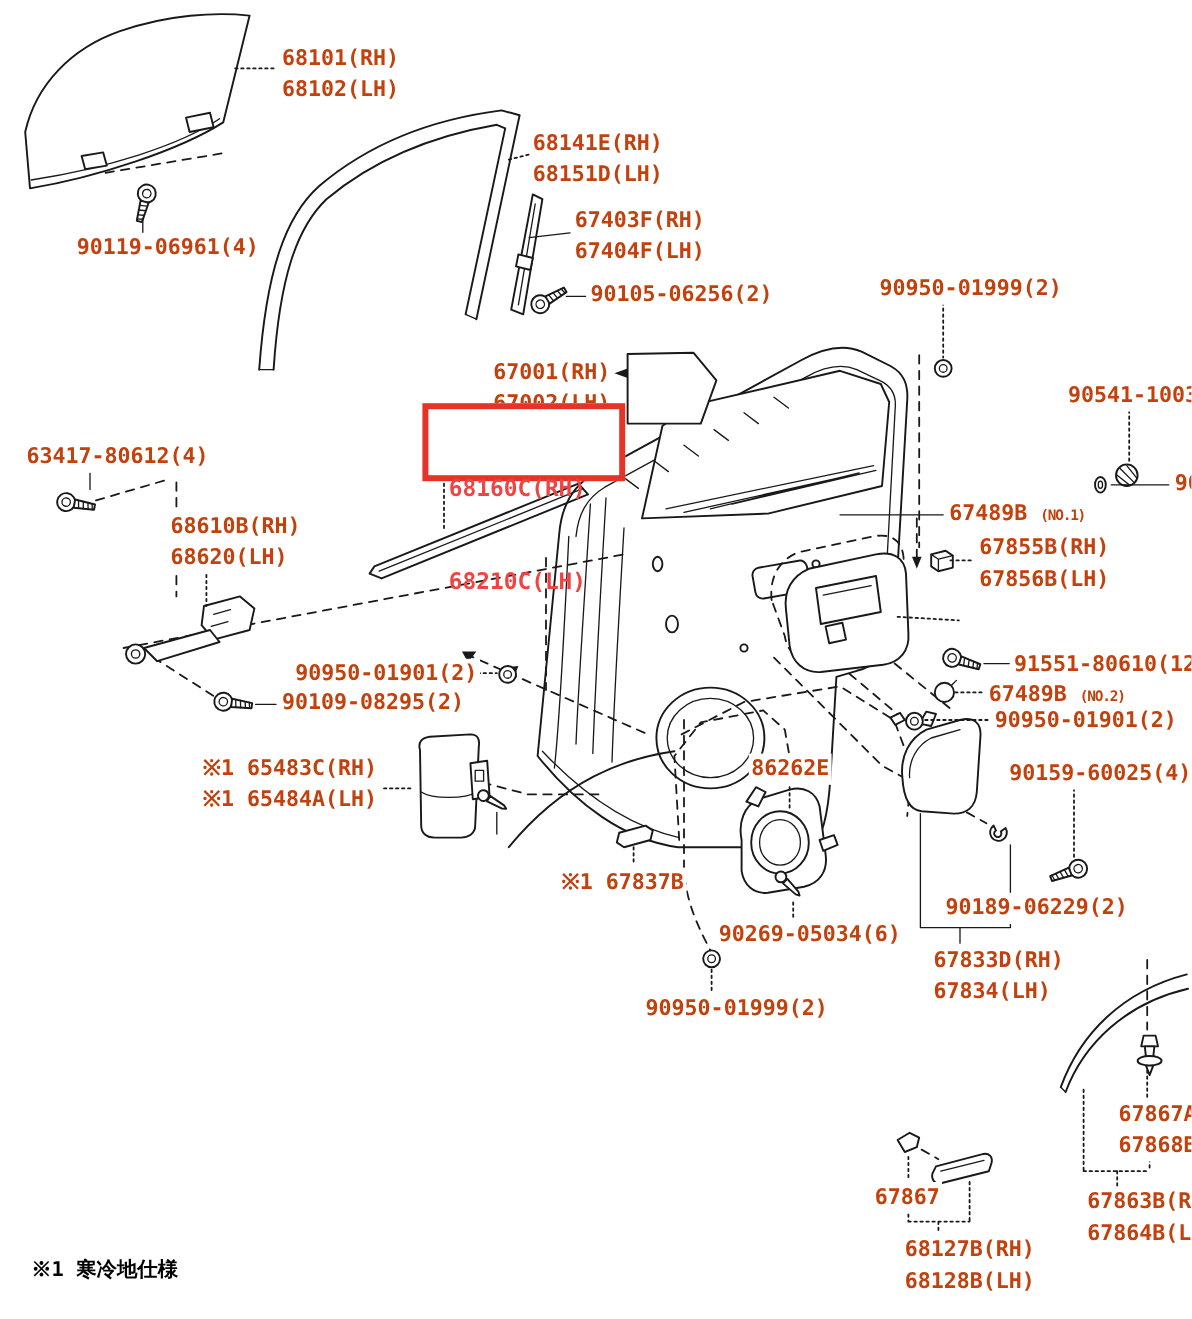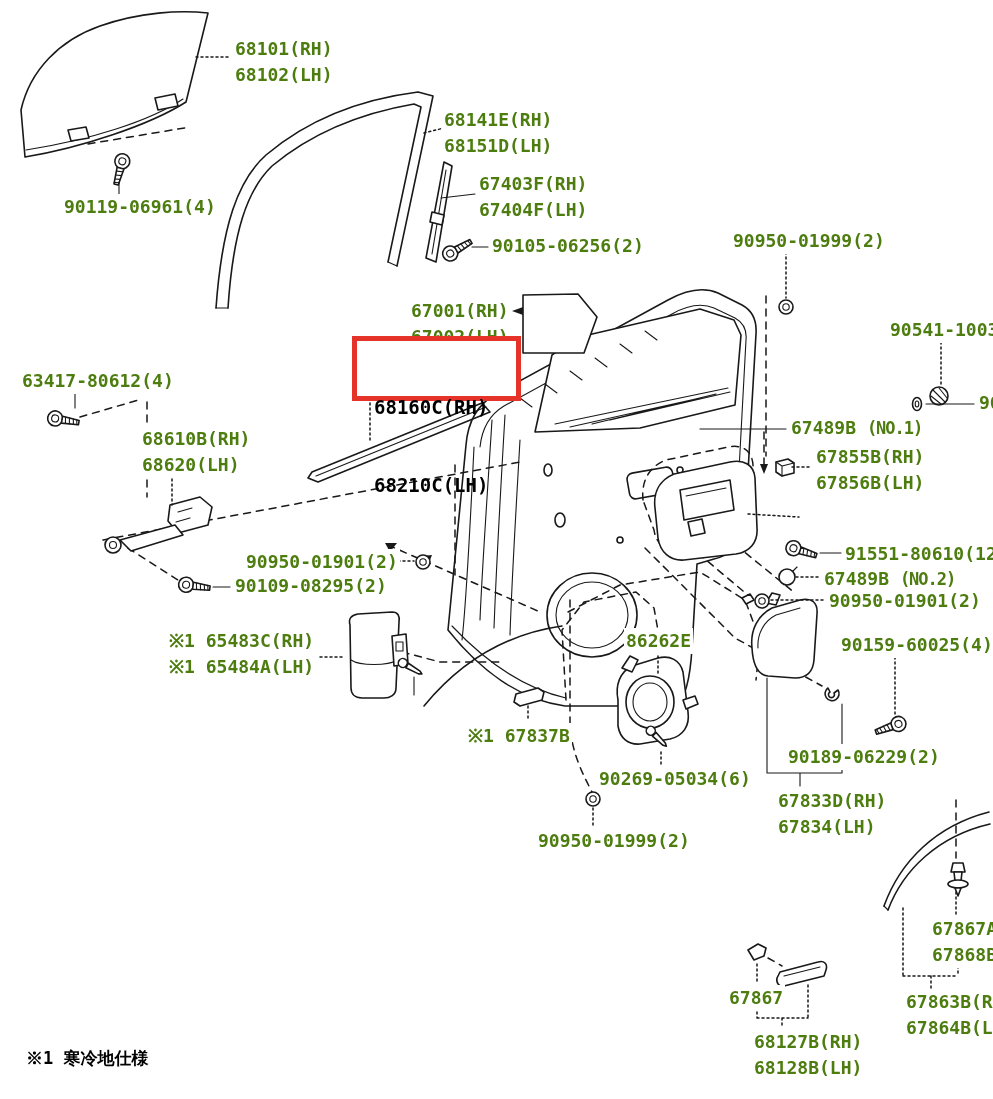--- a/index.html
+++ b/index.html
@@ -10,35 +10,35 @@
   #art{position:absolute;left:0;top:0;z-index:1;}
   #art path,#art line,#art circle,#art ellipse,#art rect,#art polyline{
     fill:none;stroke:#191919;stroke-width:1.6;stroke-linecap:round;stroke-linejoin:round;
   }
   #art .wf{fill:#fff;}
   #art .thin{stroke-width:1.1;}
   #art .dot{stroke-dasharray:2 3;stroke-width:1.5;}
   #art .dsh{stroke-dasharray:7 6;stroke-width:1.5;}
   #art .arrow{fill:#191919;stroke:none;}
   .lbl{
-    position:absolute;z-index:2;color:#4d7c0f;background:#fff;
+    position:absolute;z-index:2;color:#c2410c;background:#fff;
     font-weight:700;font-size:18px;line-height:26px;letter-spacing:0;
     white-space:pre;padding:0 2px;
   }
-  .lbl .sfx{font-size:17px;font-weight:700;letter-spacing:-1px;}
+  .lbl .sfx{font-size:12px;font-weight:700;letter-spacing:-1px;}
   .lbl div{height:26px;}
   #legend{
     position:absolute;left:26px;top:993px;z-index:2;
     font-size:17px;line-height:26px;font-weight:700;white-space:pre;color:#000;
   }
   #hlbox{
     position:absolute;left:352px;top:336px;width:142px;height:54px;z-index:3;
     background:#fff;border:5px solid #e5332a;
     font-weight:700;font-size:19px;line-height:26px;white-space:pre;
-    padding:1px 0 0 17px;color:#000000;
+    padding:1px 0 0 17px;color:#ef4444;
   }
 </style>
 </head>
 <body>
 
 <div id="stage">
 
 <svg id="art" width="993" height="1099" viewBox="0 0 993 1099">
   <defs>
     <g id="screw">

